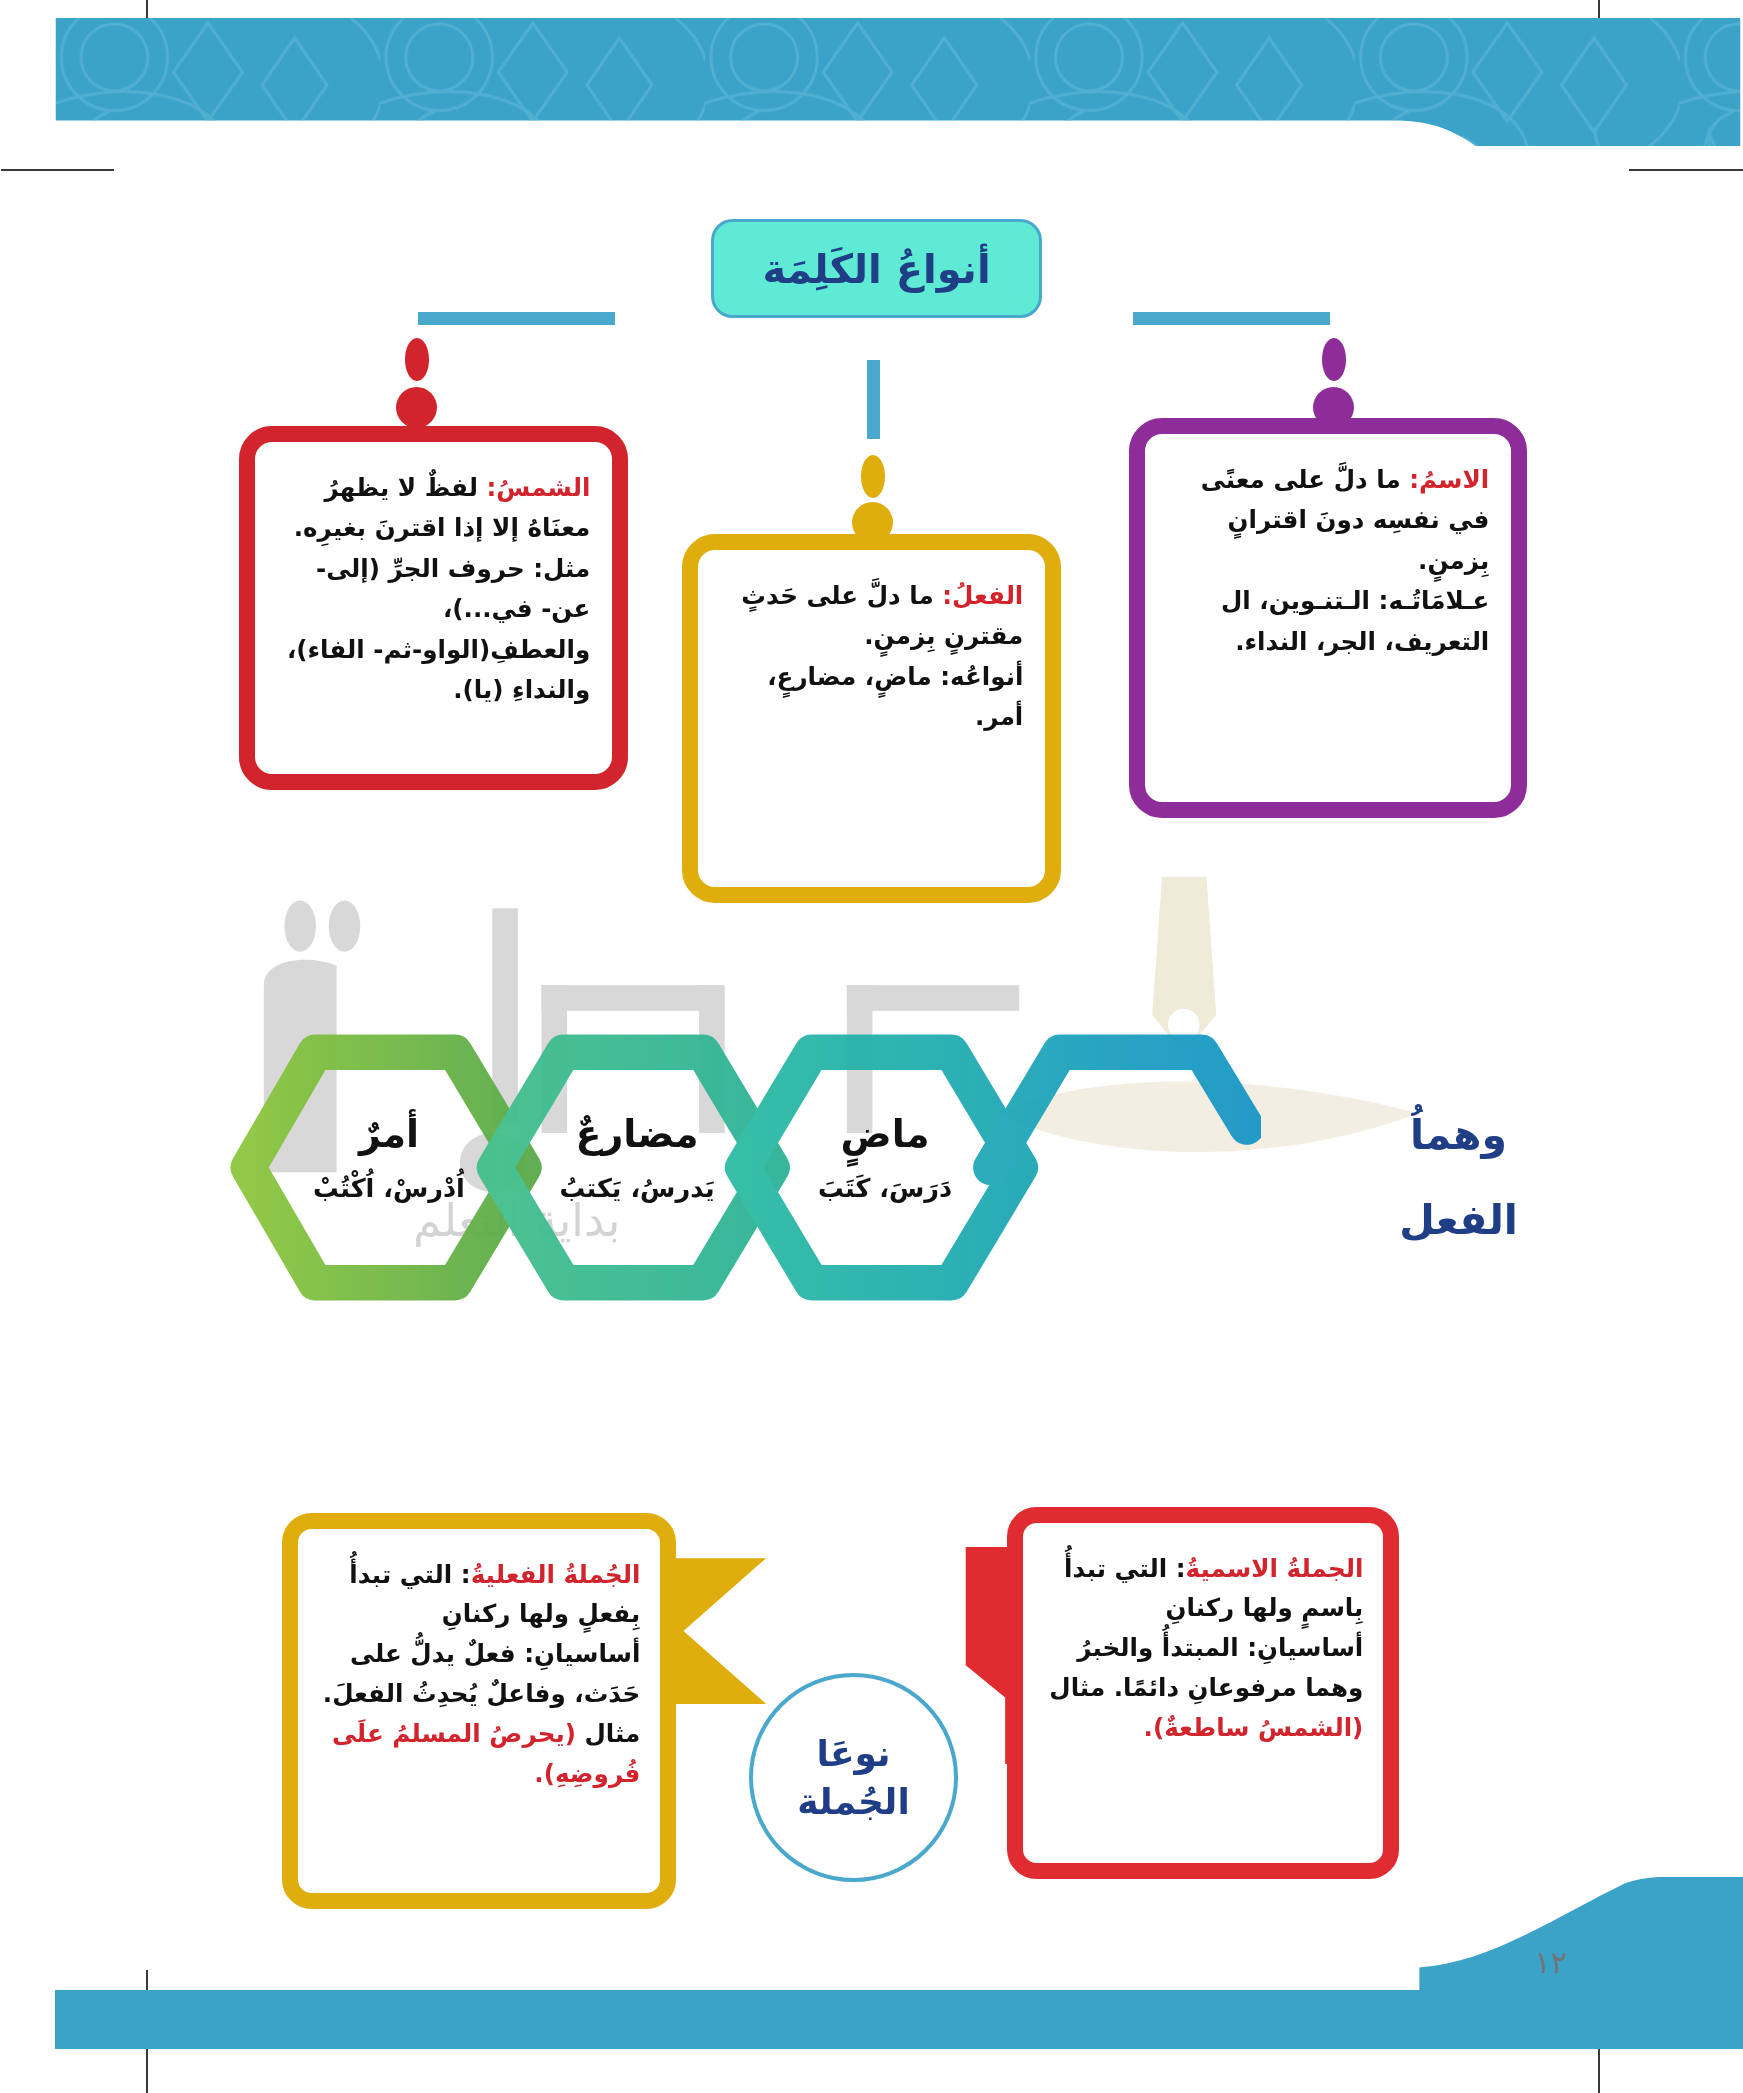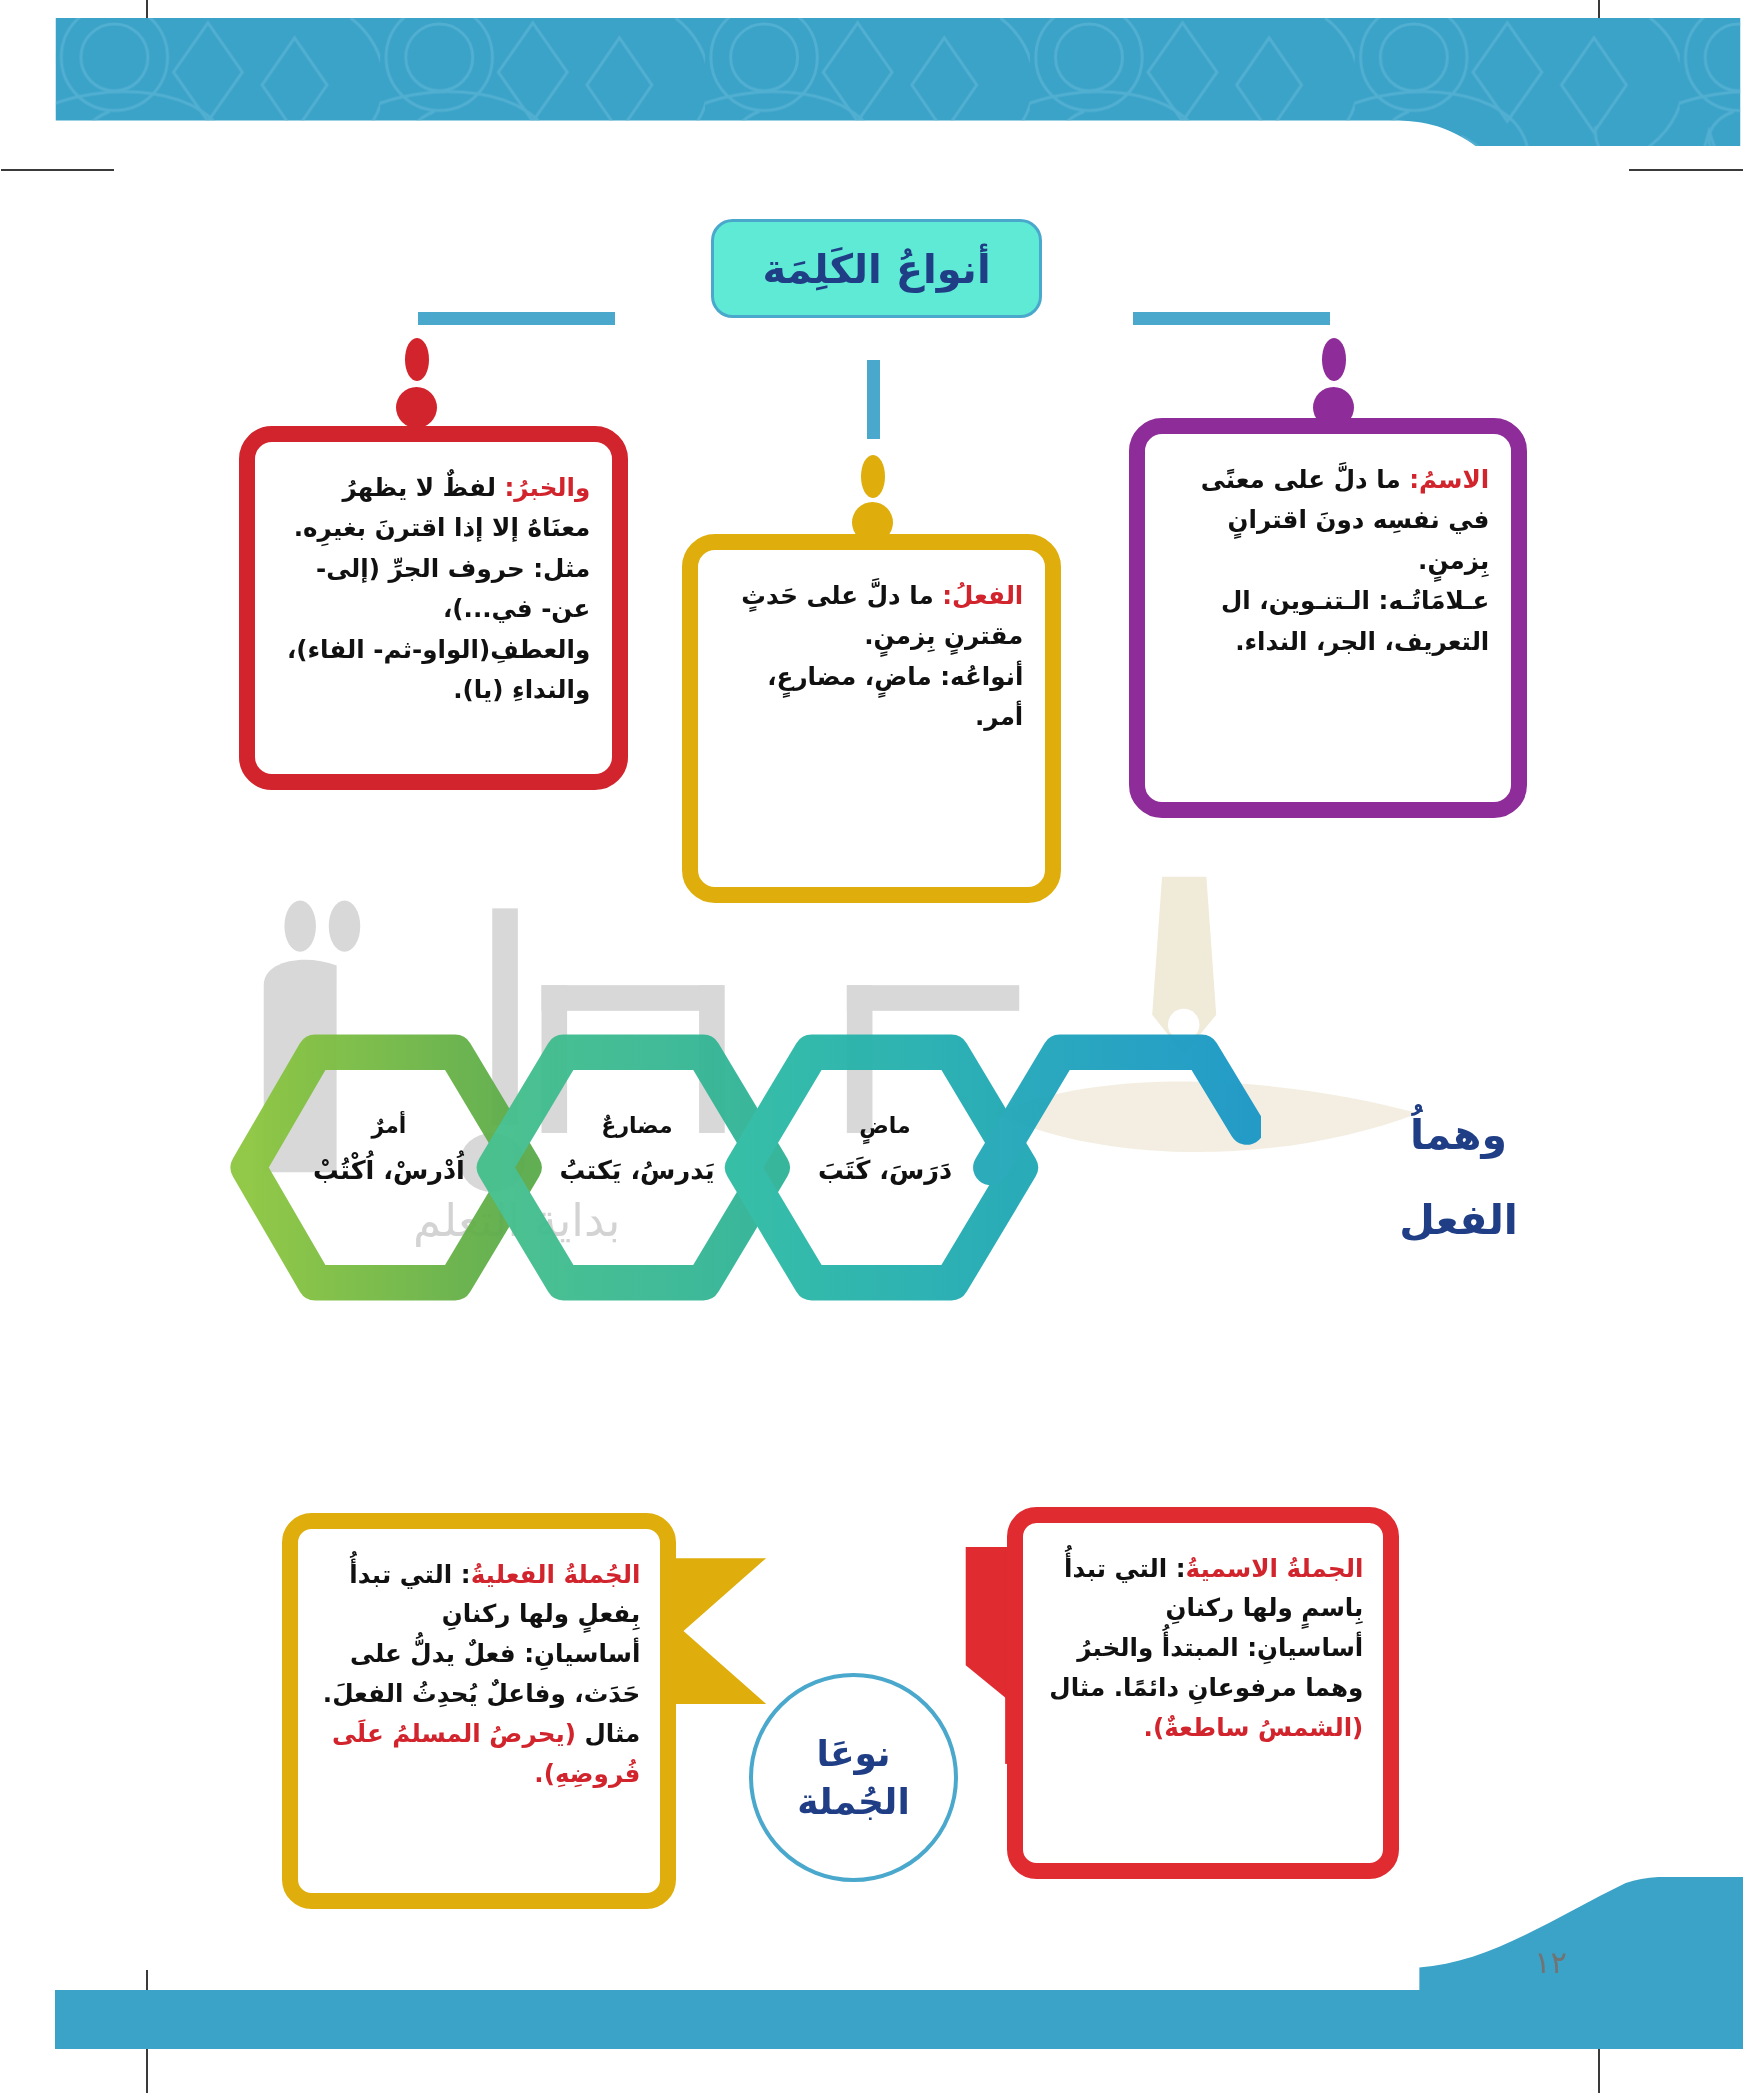--- a/index.html
+++ b/index.html
@@ -54,21 +54,21 @@
   }
   .hl{color:#d2242c;}
 
   #box-harf{left:239px;top:426px;width:389px;height:364px;border-color:#d2242c;}
   #box-fiil{left:682px;top:534px;width:379px;height:369px;border-color:#dfae0c;}
   #box-ism {left:1129px;top:418px;width:398px;height:400px;border-color:#8e2c9a;}
 
   
   .hexzone{position:absolute;left:177px;top:1005px;width:1084px;height:325px;z-index:3;}
   .hexlabel{position:absolute;text-align:center;direction:rtl;z-index:5;color:#111;font-weight:bold;}
-  .hexlabel .t1{font-size:22px;line-height:1.15;}
+  .hexlabel .t1{font-size:38px;line-height:1.15;}
   .hexlabel .t2{font-size:25.6px;line-height:1.3;margin-top:15.8px;}
 
   .verbtypes{
     position:absolute;right:172px;top:1111px;width:227px;text-align:center;direction:rtl;
     color:#1f3e86;font-weight:bold;z-index:5;
   }
   .verbtypes .l1{font-size:41px;}
   .verbtypes .l2{font-size:41px;margin-top:37px;}
   .bbox{position:absolute;z-index:4;box-sizing:border-box;background:#fff;
         border-style:solid;border-width:16.7px;border-radius:29.6px;}
@@ -148,21 +148,21 @@
   <div class="dot-big" style="left:396px;top:387px;background:#d2242c;"></div>
 
   <div class="dot-small" style="left:1322px;top:338px;background:#8e2c9a;"></div>
   <div class="dot-big" style="left:1313px;top:387px;background:#8e2c9a;"></div>
 
   <div class="dot-small" style="left:861px;top:455px;background:#dfae0c;"></div>
   <div class="dot-big" style="left:852px;top:502px;background:#dfae0c;"></div>
 
   <div class="cbox" id="box-harf">
     <div class="inner">
-      <span class="hl">والخبرُ:</span>
+      <span class="hl">الشمسُ:</span>
       <span>لفظٌ لا يظهرُ</span>
       <span>معنَاهُ إلا إذا اقترنَ بغيرِه.</span><br>
       <span>مثل: حروف الجرِّ</span>
       <span>(إلى- عن- في...)،</span>
       <span>والعطفِ(الواو-ثم- الفاء)،</span>
       <span>والنداءِ (يا).</span>
     </div>
   </div>
 
   <div class="cbox" id="box-fiil">

